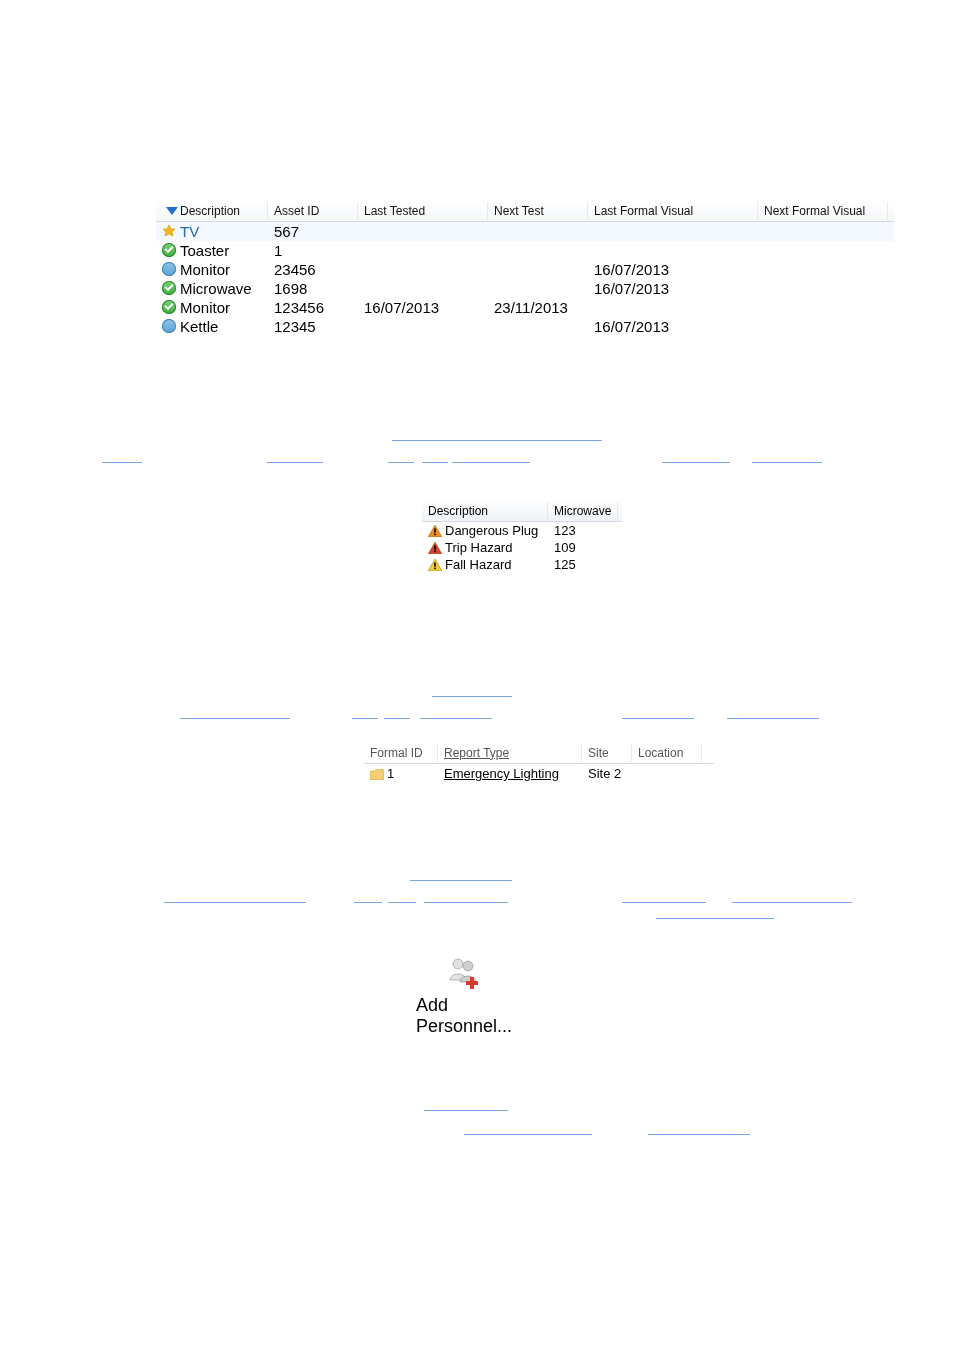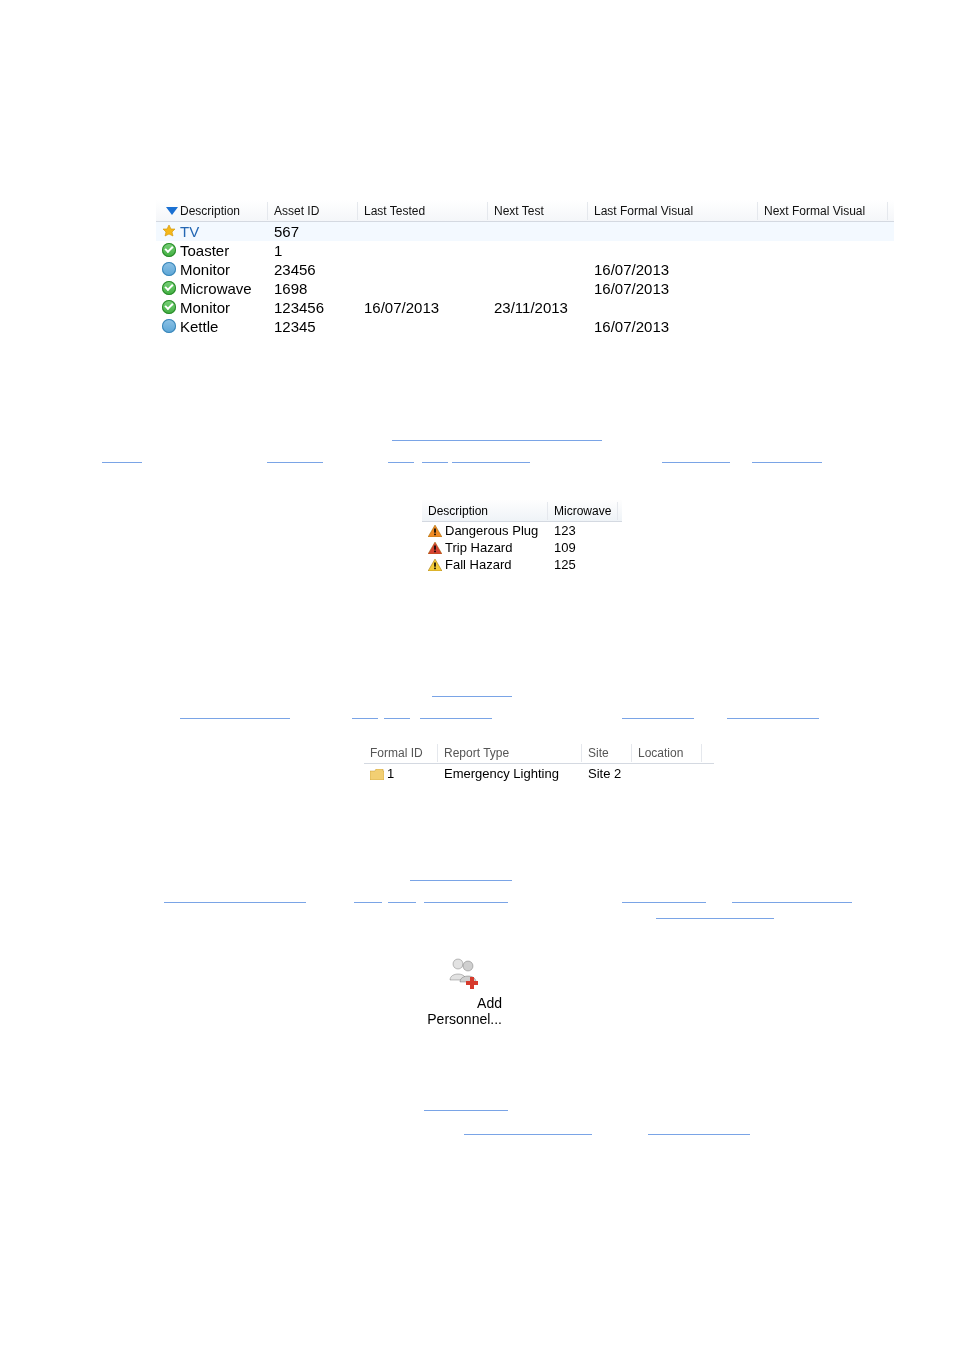--- a/index.html
+++ b/index.html
@@ -160,21 +160,21 @@
     .rep-header {
       display: flex;
       border-bottom: 1px solid #d4d9e1;
       height: 22px;
       align-items: center;
       font-size: 12px;
       color: #555;
     }
     .rep-header .rcol { padding: 2px 6px; border-right: 1px solid #e5e8ed; }
     .rcol-id { width: 74px; }
-    .rcol-type { width: 144px; }
+    .rcol-type { width: 144px; text-decoration: underline; }
     .rcol-site { width: 50px; }
     .rcol-loc { width: 70px; border-right: none; }
     .rep-row { display: flex; padding: 2px 0; }
     .rep-row .rcol { padding: 0 6px; white-space: nowrap; }
     .folder-icon {
       display: inline-block;
       width: 14px; height: 11px;
       margin-right: 3px;
       vertical-align: middle;
       position: relative;
@@ -187,22 +187,22 @@
       left: 382px;
       top: 955px;
       display: flex;
       gap: 34px;
     }
     .person-item {
       display: flex;
       flex-direction: column;
       align-items: center;
       width: 76px;
-      font-size: 14px;
-      text-align: right;
+      font-size: 18px;
+      text-align: left;
       line-height: 1.15;
     }
     .person-icon {
       width: 36px;
       height: 36px;
       margin-bottom: 4px;
       position: relative;
     }
 
   </style>

